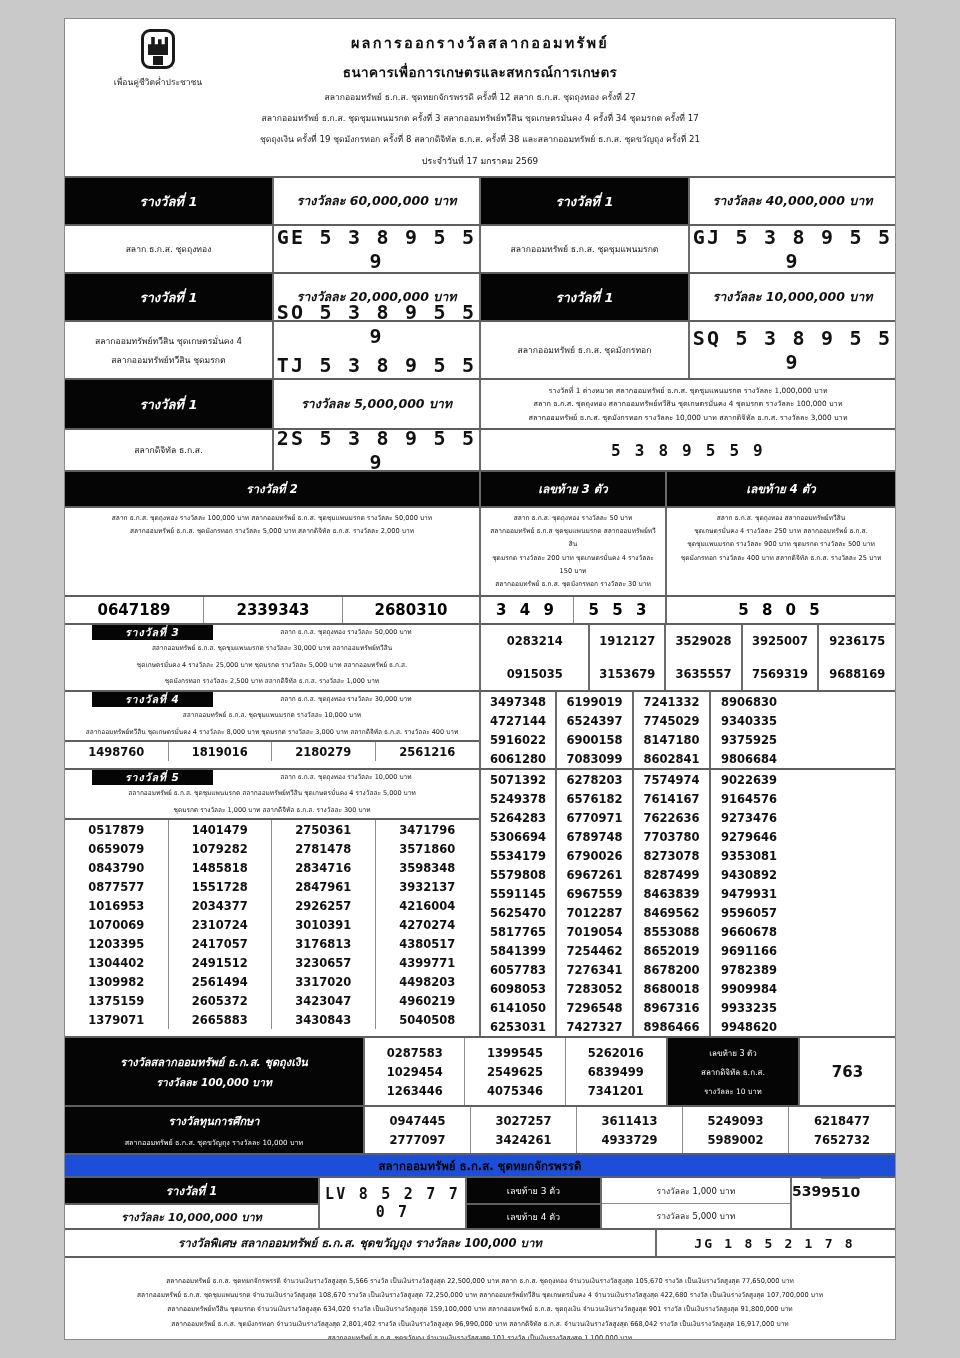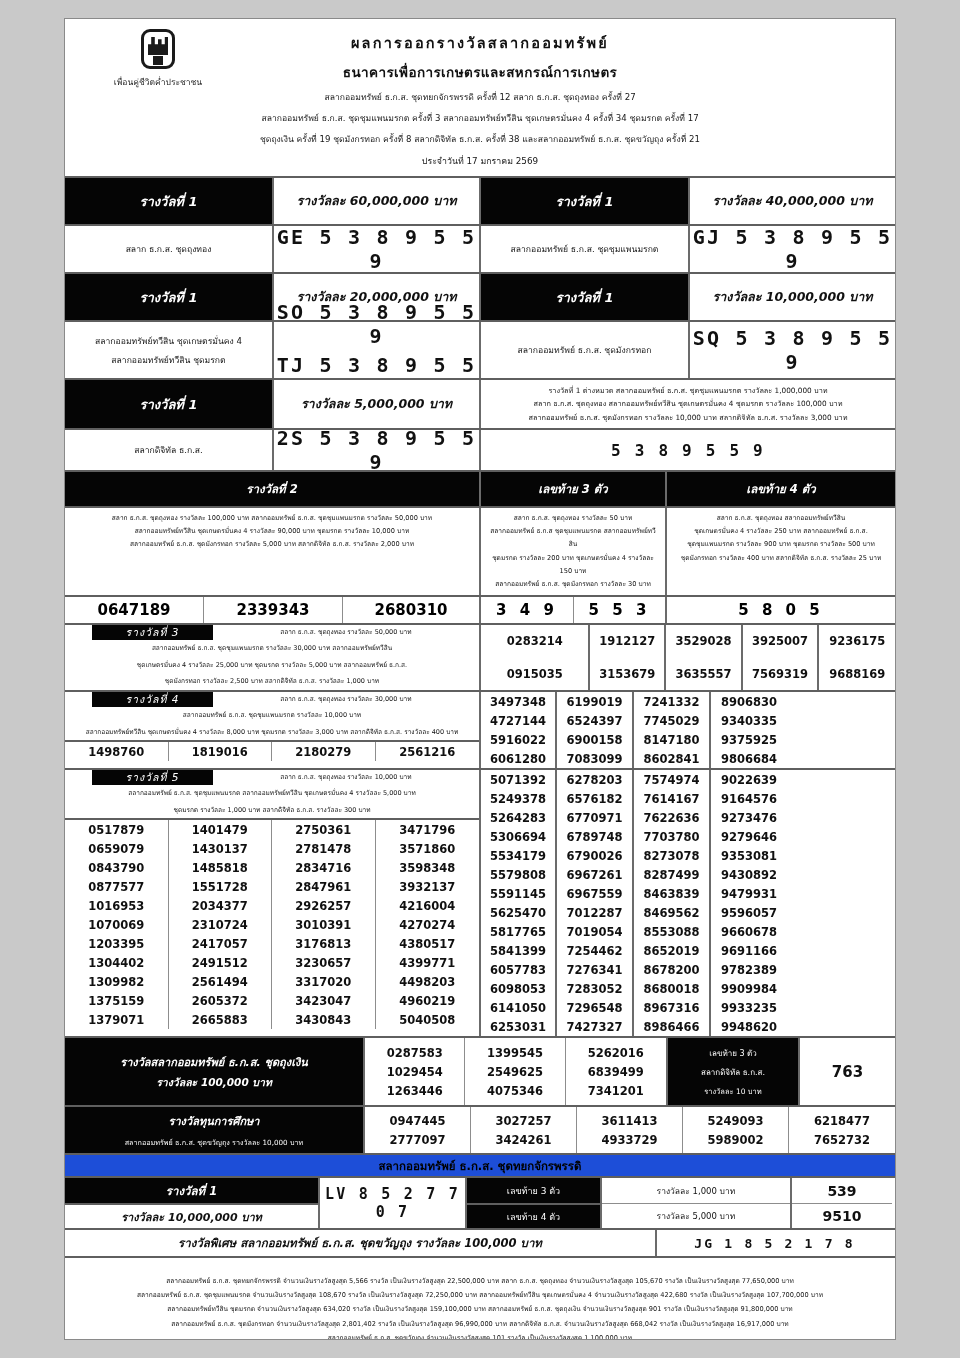--- a/index.html
+++ b/index.html
@@ -94,21 +94,21 @@
     display: flex; align-items: center; justify-content: center;
     font-size: 15px; font-weight: bold;
     font-family: "DejaVu Sans", sans-serif;
   }
   .sp3 { letter-spacing: 4px; }
 
   
   .pband { display: flex; border-top: 2px solid #5f5f5f; }
   .ptag {
     background: #050505; color: #fff; width: 130px;
-    font-size: 10.5px; font-weight: normal; font-style: italic;
+    font-size: 10.5px; font-weight: bold; font-style: italic;
     display: flex; align-items: center; justify-content: center;
     letter-spacing: 1px;
     margin-left: 27px;
   }
   .pdesc { font-size: 6.5px; line-height: 1.95; text-align: center; padding: 2px 4px; color: #111; }
 
   .numcell {
     display: flex; align-items: center; justify-content: center;
     font-size: 11.5px; font-weight: bold; color: #101010;
     font-family: "DejaVu Sans", sans-serif;
@@ -235,21 +235,20 @@
         <span class="t">เลขท้าย 3 ตัว</span>
       </div>
     <div class="dark" style="width:228px">
         <span class="t">เลขท้าย 4 ตัว</span>
       </div>
   </div>
 
   <div class="desc2">
     <div class="desc-cell vsep" style="width:416px">
       <div>สลาก ธ.ก.ส. ชุดถุงทอง รางวัลละ 100,000 บาท สลากออมทรัพย์ ธ.ก.ส. ชุดชุมแพนมรกต รางวัลละ 50,000 บาท</div>
-      <div>สลากออมทรัพย์ทวีสิน ชุดเกษตรมั่นคง 4 รางวัลละ 90,000 บาท ชุดมรกต รางวัลละ 10,000 บาท</div>
       <div>สลากออมทรัพย์ ธ.ก.ส. ชุดมังกรทอก รางวัลละ 5,000 บาท สลากดิจิทัล ธ.ก.ส. รางวัลละ 2,000 บาท</div>
     </div>
     <div class="desc-cell vsep" style="width:186px">
       <div>สลาก ธ.ก.ส. ชุดถุงทอง รางวัลละ 50 บาท</div>
       <div>สลากออมทรัพย์ ธ.ก.ส ชุดชุมแพนมรกต สลากออมทรัพย์ทวีสิน</div>
       <div>ชุดมรกต รางวัลละ 200 บาท ชุดเกษตรมั่นคง 4 รางวัลละ 150 บาท</div>
       <div>สลากออมทรัพย์ ธ.ก.ส. ชุดมังกรทอก รางวัลละ 30 บาท</div>
     </div>
     <div class="desc-cell" style="width:228px">
       <div>สลาก ธ.ก.ส. ชุดถุงทอง สลากออมทรัพย์ทวีสิน</div>
@@ -358,21 +357,21 @@
             <div class="numcell">1016953</div>
             <div class="numcell">1070069</div>
             <div class="numcell">1203395</div>
             <div class="numcell">1304402</div>
             <div class="numcell">1309982</div>
             <div class="numcell">1375159</div>
             <div class="numcell">1379071</div>
           </div>
           <div class="numcol vsepthin" style="width: 104px;">
             <div class="numcell">1401479</div>
-            <div class="numcell">1430137</div>
+            <div class="numcell">1079282</div>
             <div class="numcell">1485818</div>
             <div class="numcell">1551728</div>
             <div class="numcell">2034377</div>
             <div class="numcell">2310724</div>
             <div class="numcell">2417057</div>
             <div class="numcell">2491512</div>
             <div class="numcell">2561494</div>
             <div class="numcell">2605372</div>
             <div class="numcell">2665883</div>
           </div>
@@ -554,21 +553,21 @@
         </div>
     </div>
     <div style="width:190px; display:flex; flex-direction:column;" class="vsep">
       <div class="lite" style="height:26px;">
           <span style="font-size:8.5px;">รางวัลละ 1,000 บาท</span>
         </div>
       <div class="lite" style="height:26px; border-top:1px solid #8d8d8d;">
           <span style="font-size:8.5px;">รางวัลละ 5,000 บาท</span>
         </div>
     </div>
-    <div style="width:100px; display:flex; flex-direction:column;">
+    <div style="width:100px; display:flex; flex-direction:row;">
       <div class="lite" style="height:26px;">
           <span style="font-size:14px; font-weight:bold;">539</span>
         </div>
       <div class="lite" style="height:26px; border-top:1px solid #8d8d8d;">
           <span style="font-size:14px; font-weight:bold;">9510</span>
         </div>
     </div>
   </div>
 
   <div class="blk" style="height:28px;">

